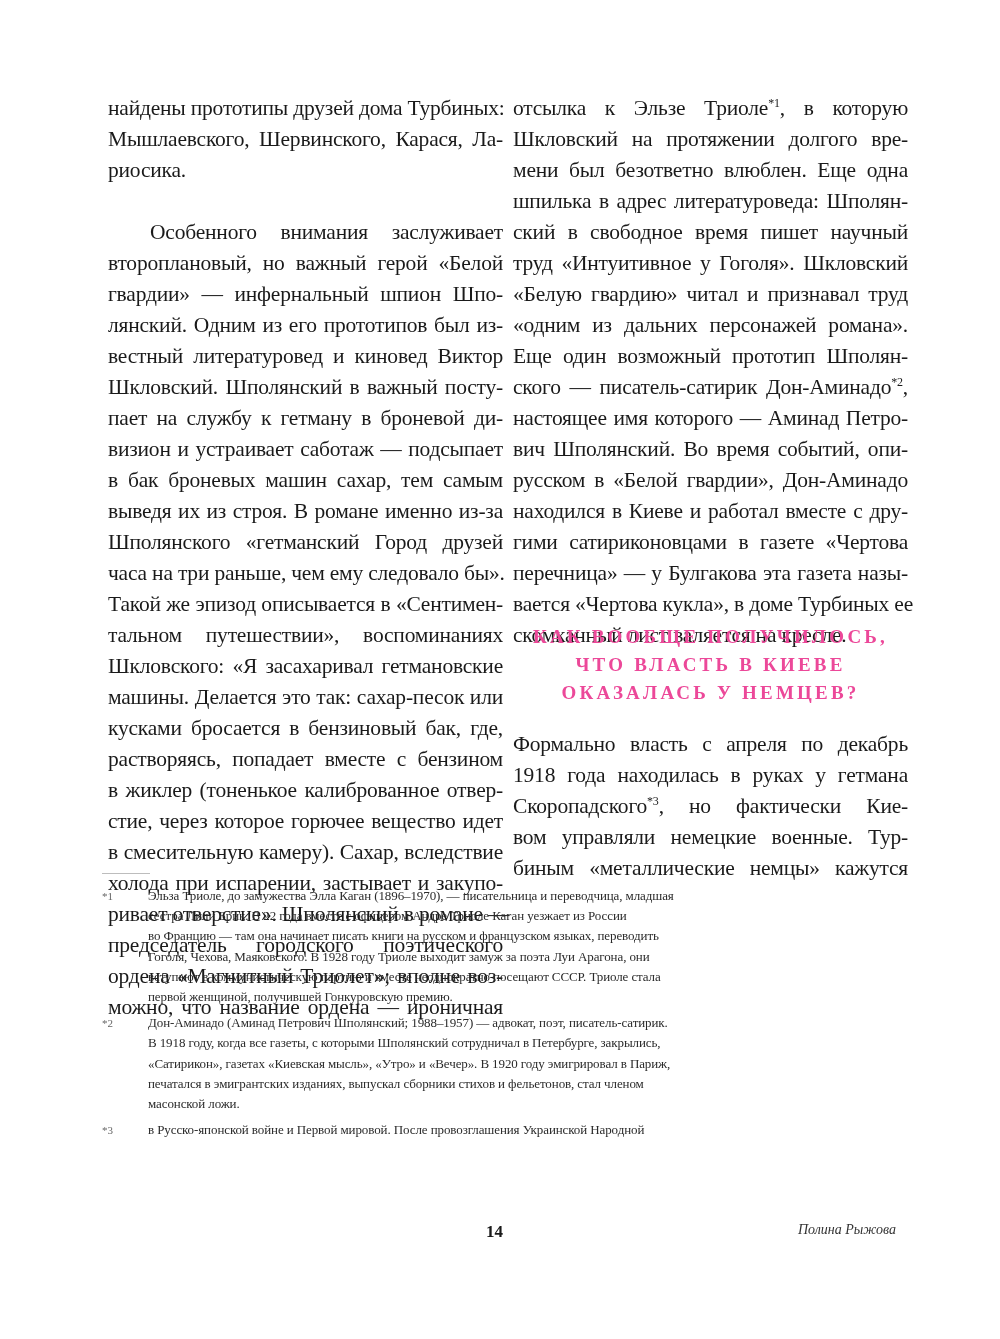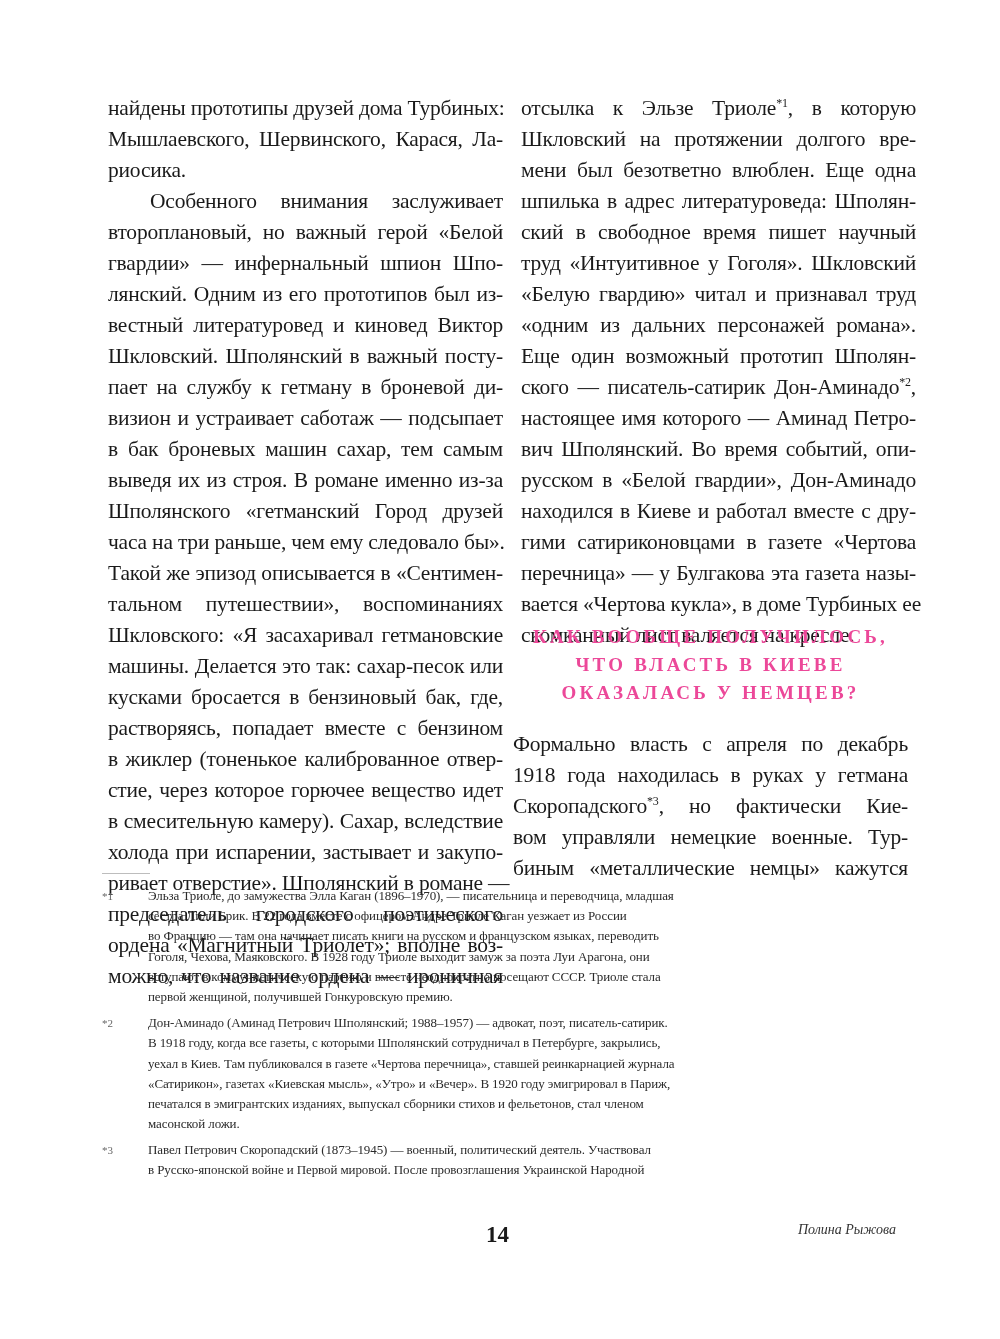--- a/index.html
+++ b/index.html
@@ -1,34 +1,34 @@
 <!DOCTYPE html>
 <html><head>
 <meta charset="utf-8">
 <style>
   html, body { margin: 0; padding: 0; background: #ffffff; }
   body { width: 1000px; height: 1339px; position: relative; overflow: hidden;
          font-family: "Liberation Serif", "DejaVu Serif", serif; color: #1a1a1a; }
   .col { position: absolute; top: 93px; width: 395px; }
   .col-left { left: 108px; }
-  .col-right { left: 513px; margin-left: 8px; }
+  .col-right { left: 513px; }
   .line { height: 31px; line-height: 31px; font-size: 21.5px; white-space: nowrap;
           text-align: justify; text-align-last: justify; letter-spacing: -0.2px; }
   .line.last { text-align-last: left; }
-  .line.indent { padding-left: 42px; }
+  .line.indent { padding-left: 42px; margin-top: 31px; }
   sup.fn { font-size: 12px; vertical-align: 8px; line-height: 0; }
   .heading { position: absolute; left: 513px; top: 623px; width: 395px; text-align: center; }
   .heading .hline { height: 28px; line-height: 28px; font-size: 19px; letter-spacing: 3.2px; color: #ec4899; font-weight: bold; }
   .body2 { position: absolute; left: 513px; top: 729px; width: 395px; }
   .rule { position: absolute; left: 102px; top: 873px; width: 48px; height: 1px; background: #bdbdbd; }
   .footnotes { position: absolute; left: 102px; top: 886px; width: 800px; }
   .fn-item { position: relative; padding-left: 46px; margin-bottom: 6px; }
   .fn-mark { position: absolute; left: 0; top: 0; font-size: 11px; color: #666; line-height: 21px; }
   .fn-line { height: 20.2px; line-height: 20.2px; font-size: 13px; white-space: nowrap; color: #2a2a2a; letter-spacing: -0.1px; }
-  .footer-page { position: absolute; left: 486px; top: 1222px; font-size: 23px; font-weight: bold; }
+  .footer-page { position: absolute; left: 486px; top: 1222px; font-size: 17px; font-weight: bold; }
   .footer-author { position: absolute; right: 104px; top: 1222px; font-size: 14px; font-style: italic; color: #333; }
 </style>
 </head>
 <body>
 
 <div class="col col-left" id="left-col">
     <div class="line"><span>найдены прототипы друзей дома Турбиных:</span></div>
     <div class="line"><span>Мышлаевского, Шервинского, Карася, Ла-</span></div>
     <div class="line last"><span>риосика.</span></div>
     <div class="line indent"><span>Особенного внимания заслуживает</span></div>
@@ -102,26 +102,24 @@
       <div class="fn-line">сестра Лили Брик. В 22 года вместе с офицером Андре Триоле Каган уезжает из России</div>
       <div class="fn-line">во Францию — там она начинает писать книги на русском и французском языках, переводить</div>
       <div class="fn-line">Гоголя, Чехова, Маяковского. В 1928 году Триоле выходит замуж за поэта Луи Арагона, они</div>
       <div class="fn-line">вступают в коммунистическую партию и вместе неоднократно посещают СССР. Триоле стала</div>
       <div class="fn-line">первой женщиной, получившей Гонкуровскую премию.</div>
     </div>
     <div class="fn-item">
       <span class="fn-mark">*2</span>
       <div class="fn-line">Дон-Аминадо (Аминад Петрович Шполянский; 1988–1957) — адвокат, поэт, писатель-сатирик.</div>
       <div class="fn-line">В 1918 году, когда все газеты, с которыми Шполянский сотрудничал в Петербурге, закрылись,</div>
-      <div class="fn-line">уехал в Киев. Там публиковался в газете «Чертова перечница», ставшей реинкарнацией журнала</div>
       <div class="fn-line">«Сатирикон», газетах «Киевская мысль», «Утро» и «Вечер». В 1920 году эмигрировал в Париж,</div>
       <div class="fn-line">печатался в эмигрантских изданиях, выпускал сборники стихов и фельетонов, стал членом</div>
       <div class="fn-line">масонской ложи.</div>
     </div>
     <div class="fn-item">
       <span class="fn-mark">*3</span>
-      <div class="fn-line">Павел Петрович Скоропадский (1873–1945) — военный, политический деятель. Участвовал</div>
       <div class="fn-line">в Русско-японской войне и Первой мировой. После провозглашения Украинской Народной</div>
     </div>
   </div>
 
 <div class="footer-page">14</div>
 <div class="footer-author">Полина Рыжова</div>
 
 </body></html>

